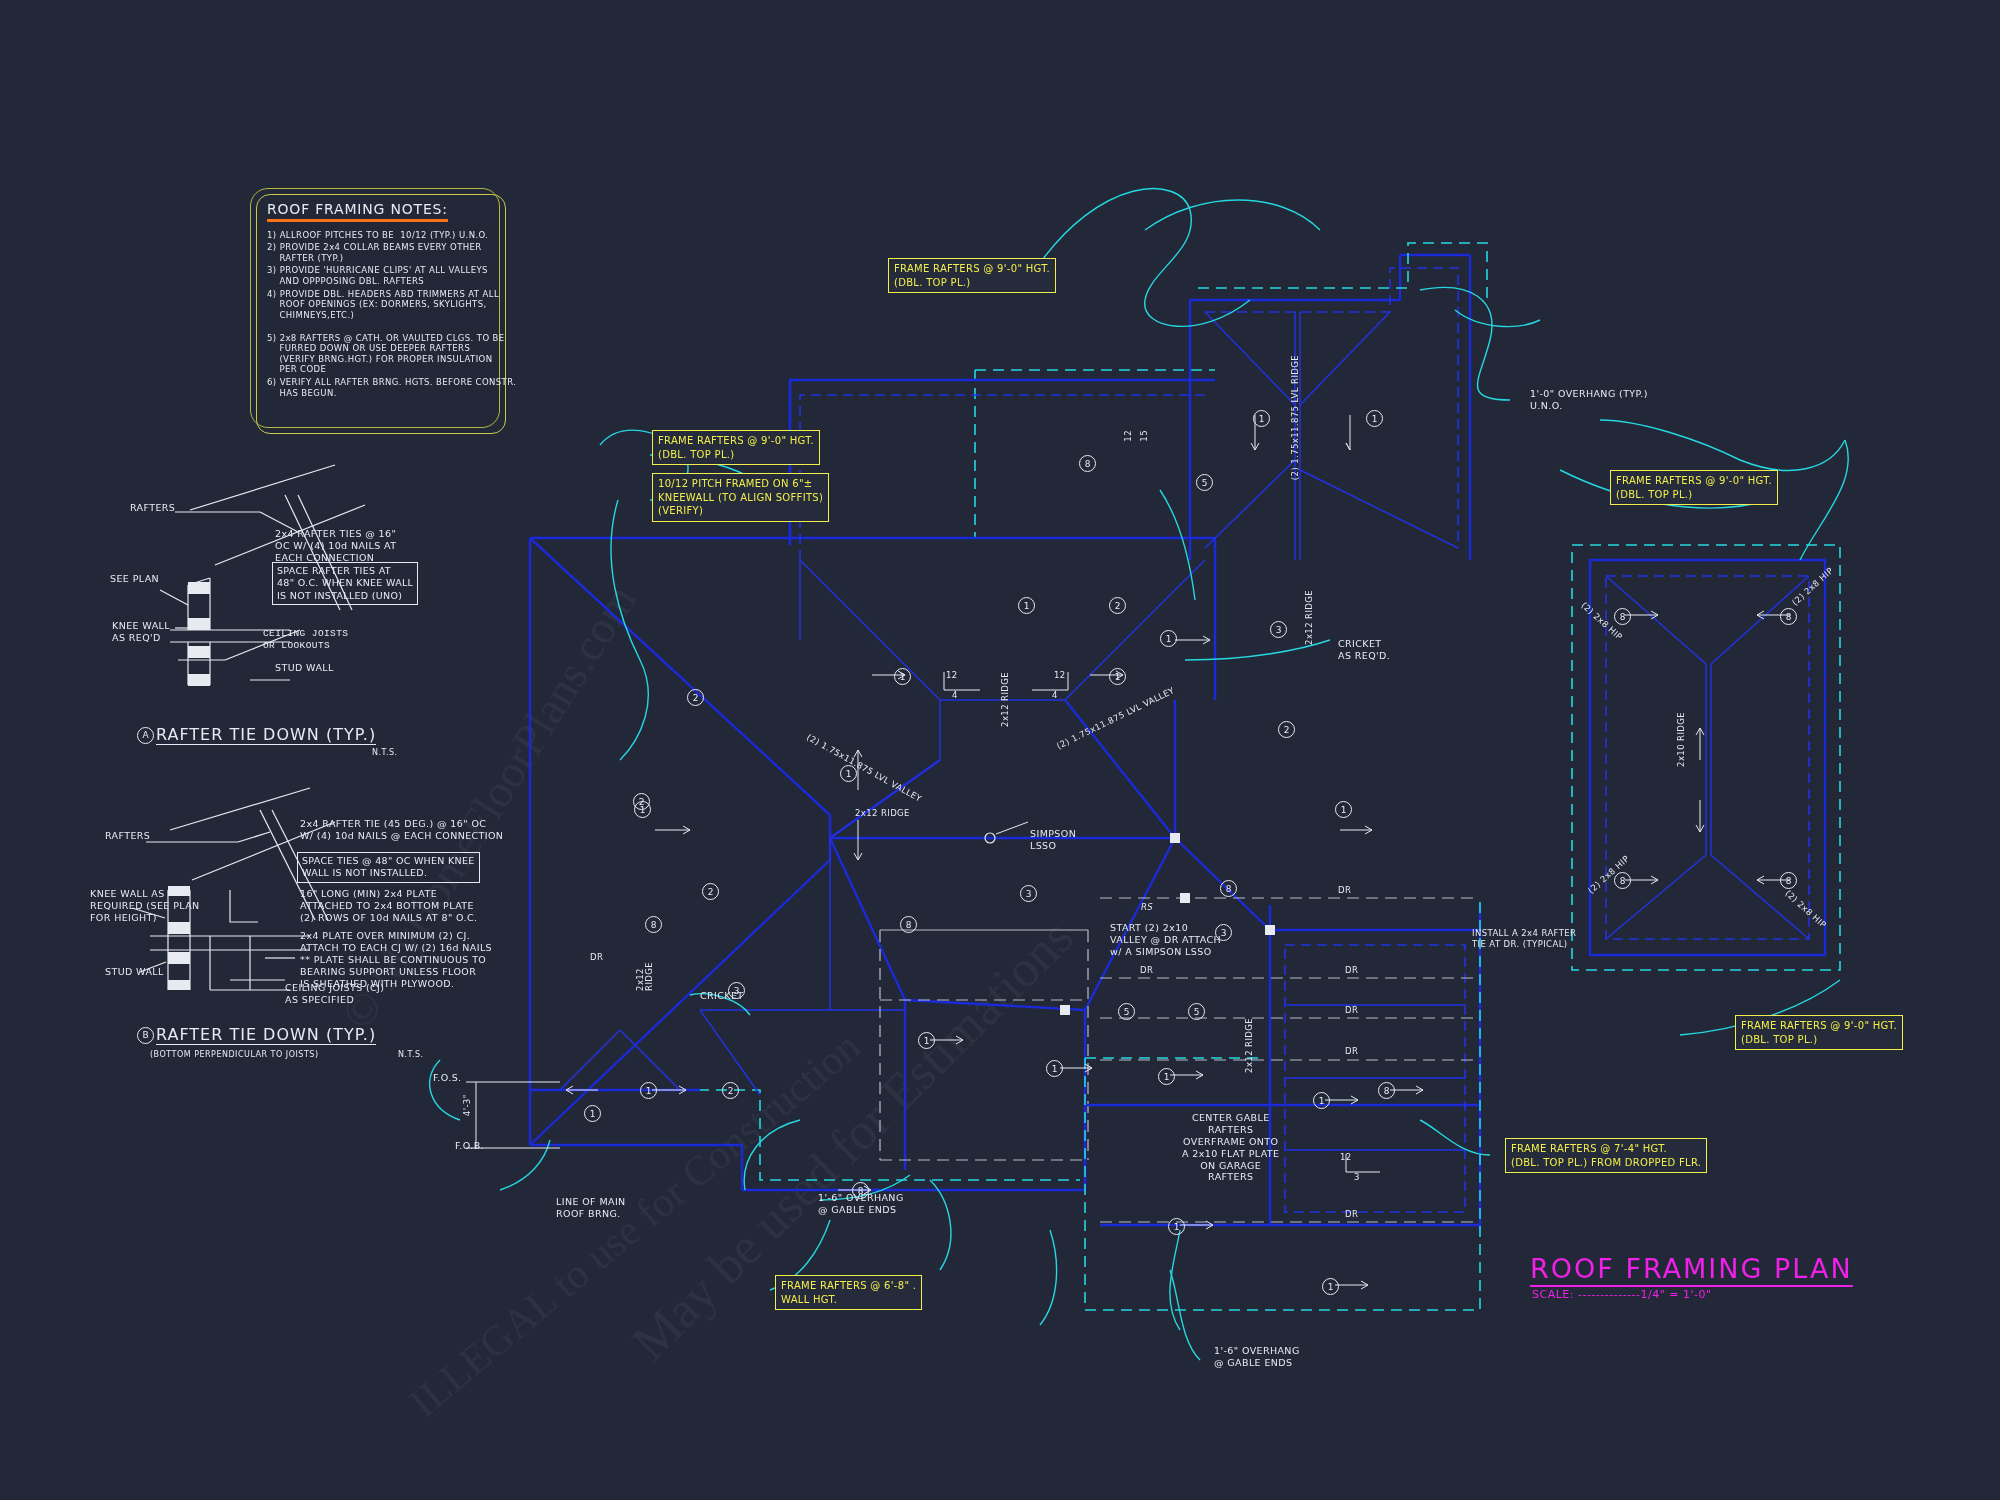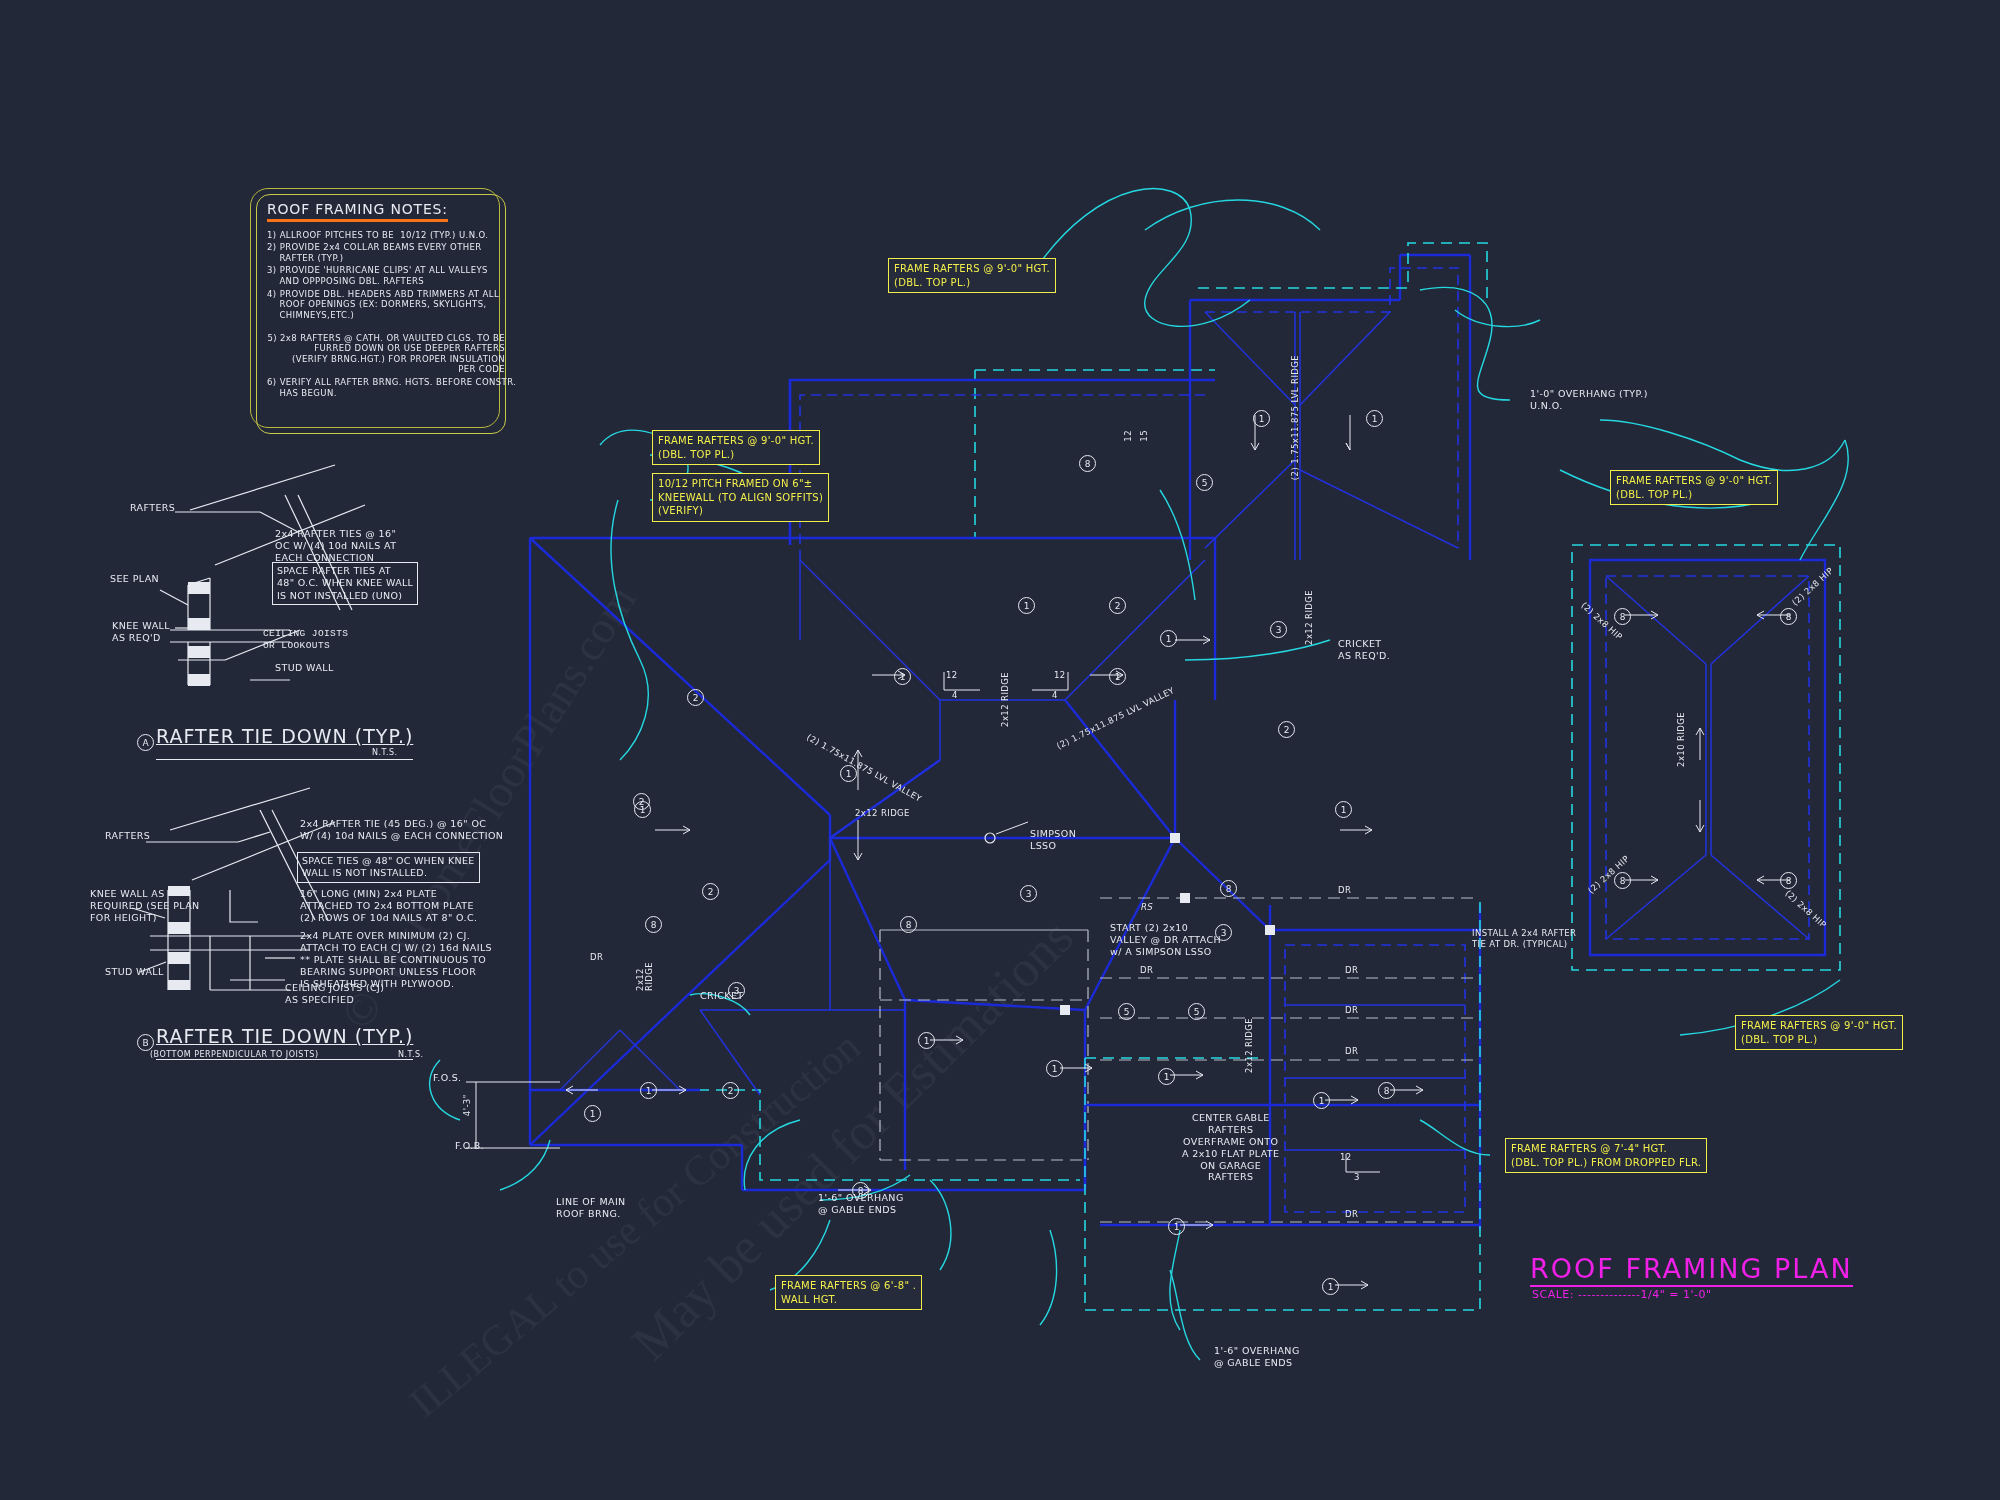--- a/index.html
+++ b/index.html
@@ -12,22 +12,22 @@
   .txt.xs{font-size:8.5px;}
   .note-box{border:1px solid #c9c94a;border-radius:14px;background:transparent;}
   .note-box-outer{border:1px solid #b9b83f;border-radius:18px;}
   .ybox{border:1px solid #f2ef4a;color:#f2ef4a;background:#262b3b;padding:3px 5px;
         font-size:10px;line-height:1.35;white-space:pre;letter-spacing:.3px;}
   .wbox{border:1px solid #e8eaf2;color:#e8eaf2;padding:2px 4px;font-size:9.5px;
         line-height:1.3;white-space:pre;letter-spacing:.3px;}
   .title-main{color:#f020e8;font-size:27px;letter-spacing:2px;
               border-bottom:2px solid #f020e8;padding-bottom:1px;}
   .title-sub{color:#f020e8;font-size:11px;letter-spacing:.5px;}
-  .det-title{color:#e8eaf2;font-size:19px;letter-spacing:1px;border-bottom:1px solid #e8eaf2;
-             padding-bottom:12px;text-decoration:underline;}
+  .det-title{color:#e8eaf2;font-size:16px;letter-spacing:1px;border-bottom:1px solid #e8eaf2;
+             padding-bottom:0;}
   .det-sub{color:#e8eaf2;font-size:8px;letter-spacing:.5px;}
   .bub{width:15px;height:15px;border:1px solid #e8eaf2;border-radius:50%;color:#e8eaf2;
        font-size:9px;display:flex;align-items:center;justify-content:center;}
   .wm{position:absolute;color:rgba(235,238,248,.055);font-family:"Liberation Serif",serif;
       white-space:nowrap;pointer-events:none;}
   svg{position:absolute;left:0;top:0;overflow:visible;}
   .vert180{writing-mode:vertical-rl;transform:rotate(180deg);}
 </style>
 </head>
 <body>
@@ -223,21 +223,21 @@
     <div class="txt" style="margin:6px 0 3px 10px;font-size:14px;letter-spacing:.8px;display:inline-block;border-bottom:3px solid #f97316;">ROOF FRAMING NOTES:</div>
     <div style="margin:5px 0 0 10px;">
       <div class="txt xs" style="margin-bottom:2px;">1) ALLROOF PITCHES TO BE  10/12 (TYP.) U.N.O.</div>
       <div class="txt xs" style="margin-bottom:2px;">2) PROVIDE 2x4 COLLAR BEAMS EVERY OTHER
     RAFTER (TYP.)</div>
       <div class="txt xs" style="margin-bottom:2px;">3) PROVIDE 'HURRICANE CLIPS' AT ALL VALLEYS
     AND OPPPOSING DBL. RAFTERS</div>
       <div class="txt xs" style="margin-bottom:12px;">4) PROVIDE DBL. HEADERS ABD TRIMMERS AT ALL
     ROOF OPENINGS (EX: DORMERS, SKYLIGHTS,
     CHIMNEYS,ETC.)</div>
-      <div class="txt xs" style="margin-bottom:2px;text-align:right;">5) 2x8 RAFTERS @ CATH. OR VAULTED CLGS. TO BE
+      <div class="txt xs" style="margin-bottom:2px;">5) 2x8 RAFTERS @ CATH. OR VAULTED CLGS. TO BE
     FURRED DOWN OR USE DEEPER RAFTERS
     (VERIFY BRNG.HGT.) FOR PROPER INSULATION
     PER CODE</div>
       <div class="txt xs" style="margin-bottom:2px;">6) VERIFY ALL RAFTER BRNG. HGTS. BEFORE CONSTR.
     HAS BEGUN.</div>
     </div>
   </div>
 
   <svg width="400" height="240" style="left:130px;top:470px;position:absolute;">
     <g stroke="#e8eaf2" stroke-width="1.2" fill="none">

